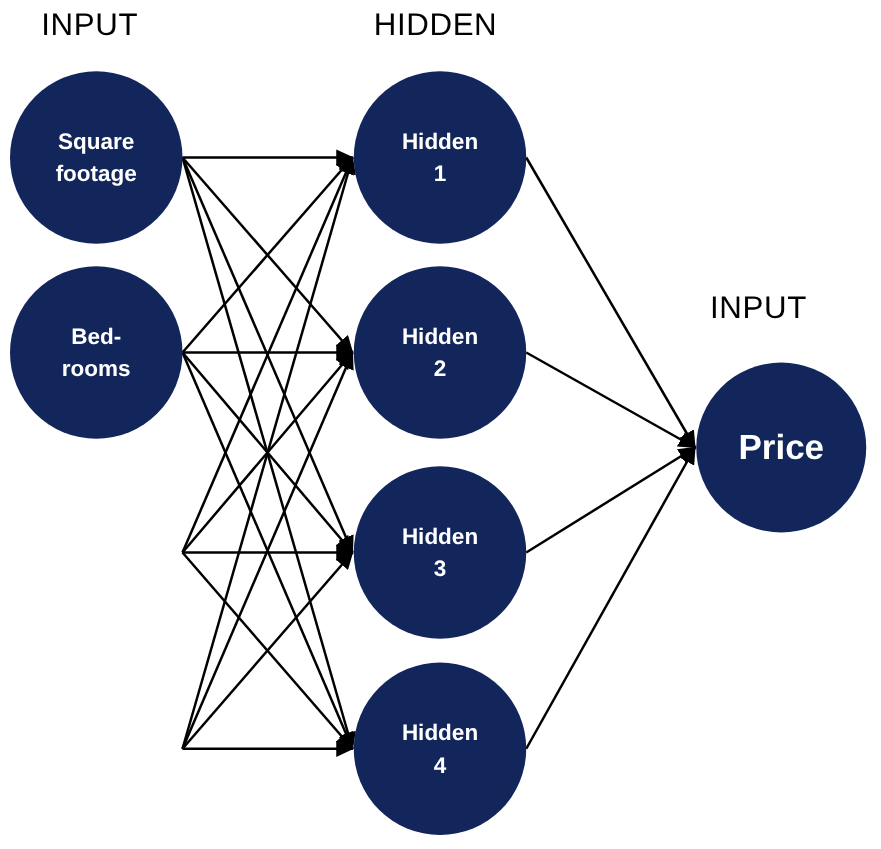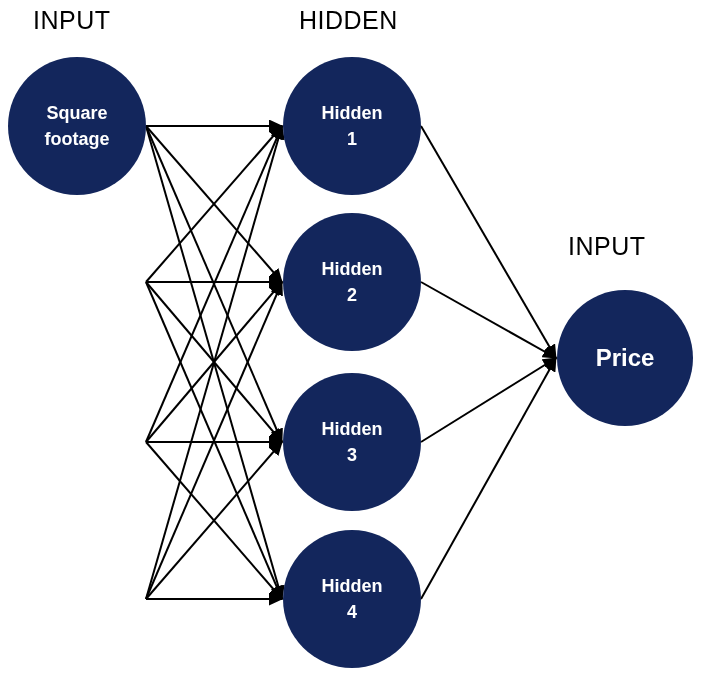--- a/index.html
+++ b/index.html
@@ -52,21 +52,21 @@
   .col-hidden { left: 283px; }
   .row-1 { top: 57px; }
   .row-2 { top: 213px; }
   .row-3 { top: 373px; }
   .row-4 { top: 530px; }
   .node-output {
     left: 557px;
     top: 290px;
     width: 136px;
     height: 136px;
-    font-size: 24px;
+    font-size: 28px;
   }
 </style>
 </head>
 <body>
 
 <div class="canvas">
 
   <svg class="edges" width="705" height="679" viewBox="0 0 705 679">
     <defs>
       <marker id="arrowhead" markerUnits="userSpaceOnUse" markerWidth="15" markerHeight="13" refX="13" refY="6.5" orient="auto">
@@ -96,20 +96,22 @@
         <line x1="421" y1="599" x2="556" y2="358" stroke="#000000" stroke-width="2" marker-end="url(#arrowhead)"></line>
       </g>
   </svg>
 
   <div class="layer-label label-input">INPUT</div>
   <div class="layer-label label-hidden">HIDDEN</div>
   <div class="layer-label label-output">INPUT</div>
 
   <div class="node col-input row-1">Square
 footage</div>
+  <div class="node col-input row-2">Bed-
+rooms</div>
 
   <div class="node col-hidden row-1">Hidden
 1</div>
   <div class="node col-hidden row-2">Hidden
 2</div>
   <div class="node col-hidden row-3">Hidden
 3</div>
   <div class="node col-hidden row-4">Hidden
 4</div>
 

